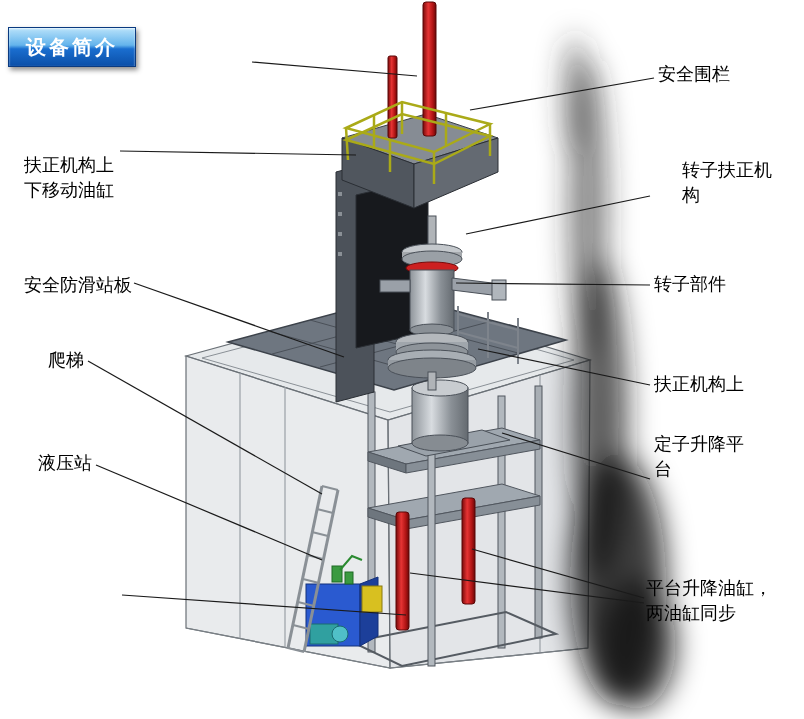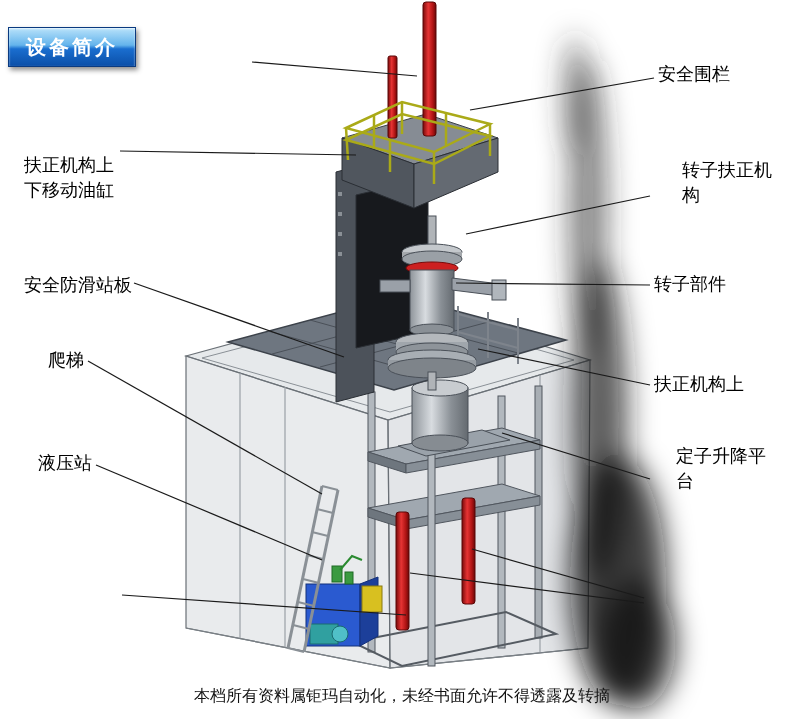--- a/index.html
+++ b/index.html
@@ -203,18 +203,19 @@
   <div class="label" style="left:658px;top:62px;text-align:center;">安全围栏</div>
   <div class="label" style="left:24px;top:112px;margin-top:41px;">扶正机构上
 下移动油缸</div>
   <div class="label" style="left:654px;top:158px;margin-left:28px;">转子扶正机
 构</div>
   <div class="label" style="left:24px;top:273px;">安全防滑站板</div>
   <div class="label" style="left:654px;top:272px;">转子部件</div>
   <div class="label" style="left:48px;top:348px;">爬梯</div>
   <div class="label" style="left:654px;top:372px;">扶正机构上</div>
   <div class="label" style="left:38px;top:452px;font-family:Liberation Mono, monospace;">液压站</div>
-  <div class="label" style="left:654px;top:444px;margin-left:22px;">定子升降平
+  <div class="label" style="left:654px;top:432px;">定子升降平
 台</div>
-
-  <div class="footer">本档所有资料属钜玛自动化，未经书面允许不得透露及转摘</div>
+  <div class="label" style="left:646px;top:576px;">平台升降油缸，
+两油缸同步</div>
+
 
 </div>
 
 </body></html>

